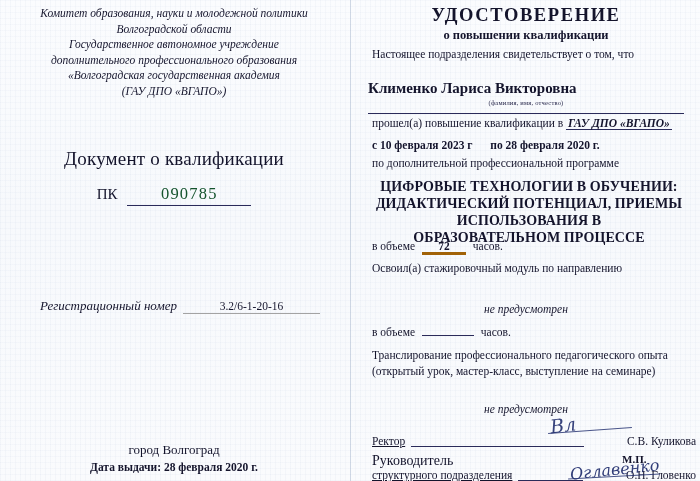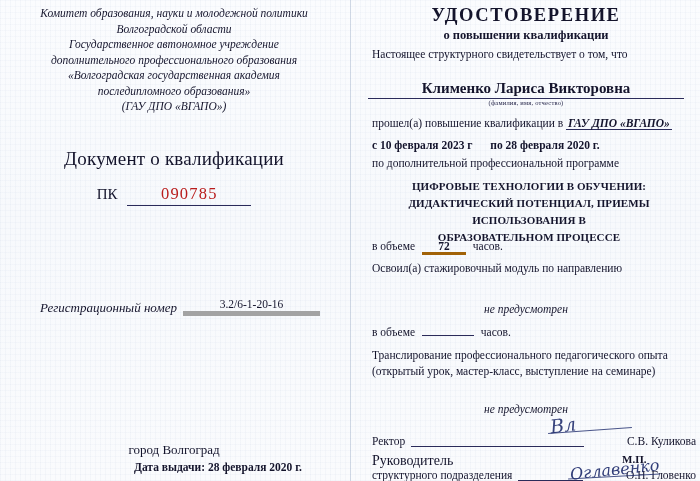--- a/index.html
+++ b/index.html
@@ -72,59 +72,58 @@
     width: 348px;
     text-align: center;
     font-size: 15px;
   }
   .pk-row .pk-label { margin-right: 6px; }
   .pk-row .pk-num {
     display: inline-block;
     min-width: 112px;
     padding: 0 6px 1px 6px;
     border-bottom: 1px solid #2b2b5a;
-    color: #b91c1c;
+    color: #14532d;
     font-size: 16.5px;
     letter-spacing: 1.2px;
     text-align: center;
   }
   .reg-row {
     position: absolute;
     left: 40px; top: 298px;
     width: 280px;
     font-style: italic;
     font-size: 13px;
     display: flex;
     align-items: flex-end;
   }
   .reg-row .reg-label { white-space: nowrap; }
   .reg-row .reg-val {
     flex: 1;
     margin-left: 6px;
-    border-bottom: 5px solid #a3a3a3;
+    border-bottom: 1px solid #a3a3a3;
     text-align: center;
     font-style: normal;
     font-size: 11.5px;
     padding-bottom: 1px;
   }
   .city {
     position: absolute;
     left: 0; top: 442px;
     width: 348px;
     text-align: center;
     font-size: 13px;
   }
   .issue-date {
     position: absolute;
     left: 0; top: 461px;
     width: 348px;
     text-align: center;
     font-size: 11.5px;
     font-weight: bold;
-    margin-left: 44px;
   }
   
   .cert-title {
     position: absolute;
     left: 0; top: 5px;
     width: 348px;
     text-align: center;
     font-size: 18.5px;
     font-weight: bold;
     letter-spacing: 1.6px;
@@ -140,25 +139,24 @@
   .attest {
     position: absolute;
     left: 20px; top: 48px;
     width: 320px;
     font-size: 11.5px;
   }
   .fio {
     position: absolute;
     left: 16px; top: 80px;
     width: 316px;
-    text-align: center;
     font-size: 15px;
     font-weight: bold;
     border-bottom: 1px solid #2b2b5a;
-    padding-bottom: 1px;
+    padding-bottom: 16px;
   }
   .fio-hint {
     position: absolute;
     left: 16px; top: 99px;
     width: 316px;
     text-align: center;
     font-size: 6.5px;
     letter-spacing: 0.2px;
     color: #26264a;
   }
@@ -186,21 +184,21 @@
     position: absolute;
     left: 20px; top: 157px;
     width: 322px;
     font-size: 11.5px;
   }
   .prog-title {
     position: absolute;
     left: 14px; top: 178px;
     width: 326px;
     text-align: center;
-    font-size: 11px;
+    font-size: 14px;
     font-weight: bold;
     line-height: 17px;
     letter-spacing: 0.1px;
   }
   .hours-row {
     position: absolute;
     left: 20px; top: 240px;
     font-size: 11.5px;
   }
   .hours-row .val {
@@ -250,21 +248,21 @@
     text-align: center;
     font-size: 11.5px;
     font-style: italic;
   }
   .sign-row {
     position: absolute;
     font-size: 11.5px;
     display: flex;
     align-items: flex-end;
   }
-  .sign-row .role { white-space: nowrap; }
+  .sign-row .role { white-space: nowrap; text-decoration: underline; }
   .sign-row .rule {
     flex: 1;
     border-bottom: 1px solid #2b2b5a;
     margin: 0 6px;
     height: 11px;
   }
   .sign-row .name { white-space: nowrap; font-weight: normal; margin-left: 37px; }
   #rector-row { left: 20px; top: 435px; width: 324px; }
   #head-row   { left: 20px; top: 469px; width: 324px; }
   .mp {
@@ -310,21 +308,20 @@
   <div class="vdivider"></div>
 
   <div class="left-pane">
 
     <div class="org-block">
       <span class="l">Комитет образования, науки и молодежной политики</span>
       <span class="l">Волгоградской области</span>
       <span class="l">Государственное автономное  учреждение</span>
       <span class="l">дополнительного профессионального образования</span>
       <span class="l">«Волгоградская  государственная  академия</span>
-      <span class="l">последипломного образования»</span>
       <span class="l">(ГАУ ДПО «ВГАПО»)</span>
     </div>
 
     <div class="doc-title">Документ о квалификации</div>
 
     <div class="pk-row">
       <span class="pk-label">ПК</span>
       <span class="pk-num">090785</span>
     </div>
 
@@ -335,21 +332,21 @@
 
     <div class="city">город Волгоград</div>
     <div class="issue-date">Дата выдачи: 28 февраля 2020 г.</div>
   </div>
 
   <div class="right-pane">
 
     <div class="cert-title">УДОСТОВЕРЕНИЕ</div>
     <div class="cert-sub">о повышении квалификации</div>
 
-    <div class="attest">Настоящее структурного свидетельствует о том, что</div>
+    <div class="attest">Настоящее подразделения свидетельствует о том, что</div>
 
     <div class="fio">Клименко Лариса Викторовна</div>
     <div class="fio-hint">(фамилия, имя, отчество)</div>
 
     <div class="line-passed">
       <span>прошел(а) повышение квалификации в</span>
       <span class="u">ГАУ ДПО «ВГАПО»</span>
     </div>
 
     <div class="line-dates">

